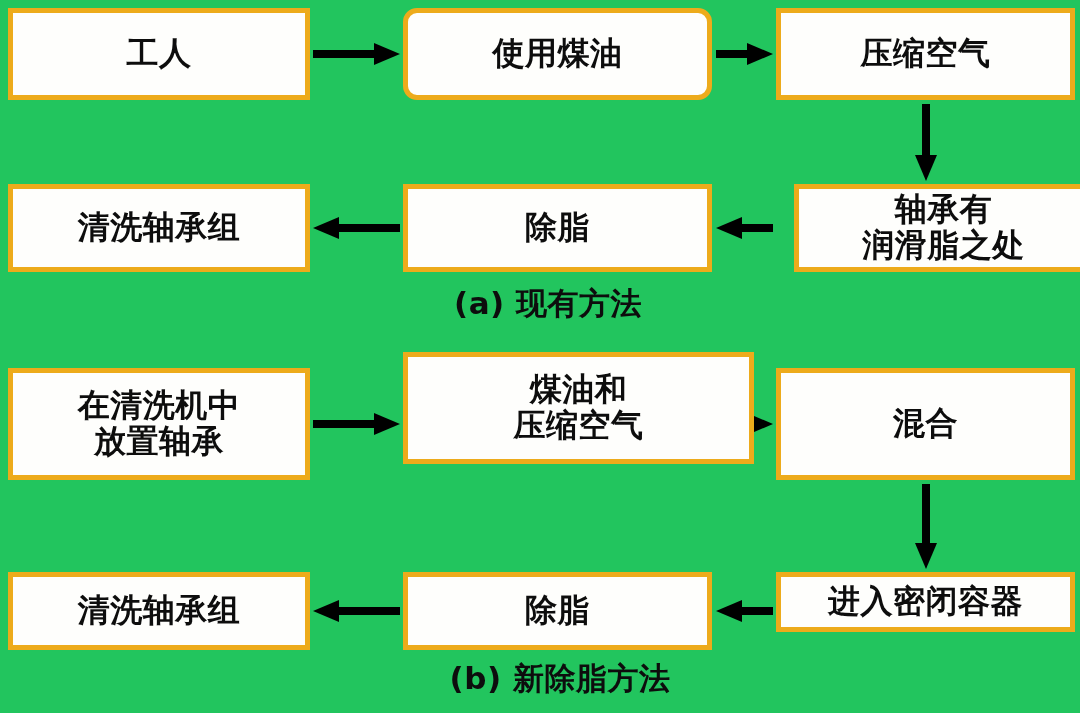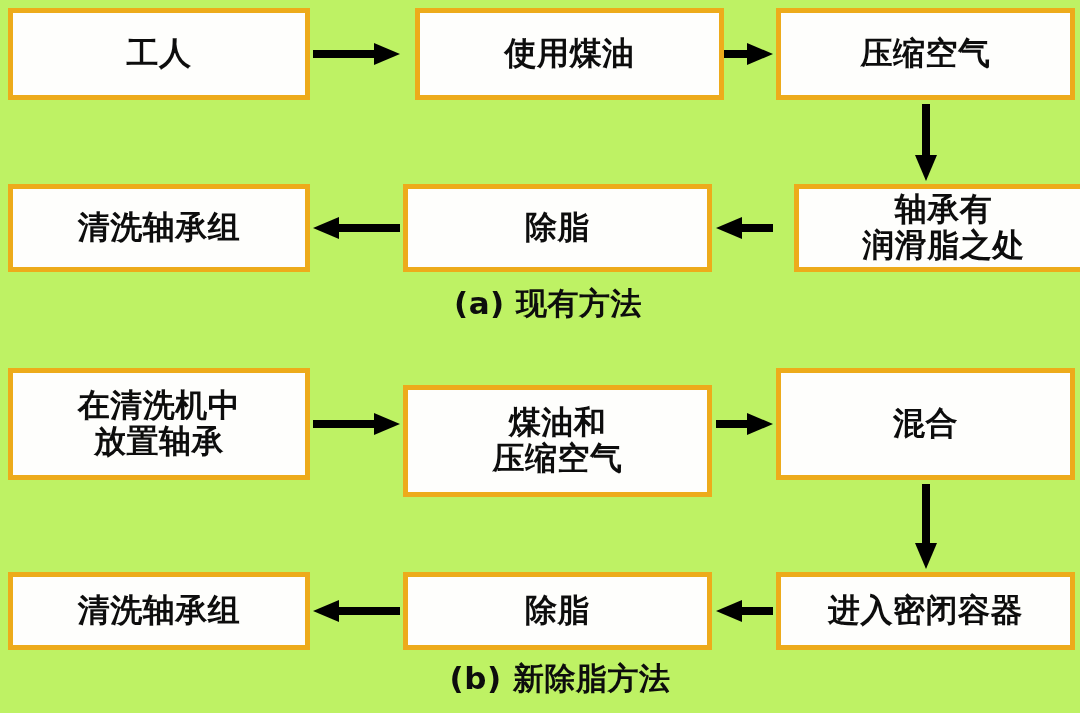--- a/index.html
+++ b/index.html
@@ -11,21 +11,21 @@
     width: 1080px;
     height: 713px;
     position: relative;
     font-family: "DejaVu Sans", "Liberation Sans", sans-serif;
     overflow: hidden;
   }
   #canvas {
     position: relative;
     width: 1080px;
     height: 713px;
-    background: #bef264;
+    background: #22c55e;
   }
 
   
   .node {
     position: absolute;
     box-sizing: border-box;
     border: 5px solid #EDAB1B;
     background: #FEFEFC;
     display: flex;
     align-items: center;
@@ -108,49 +108,49 @@
       </g>
       <g>
         <line x1="400" y1="611" x2="337" y2="611" stroke="#000000" stroke-width="8"></line>
         <polygon points="313,611 339,600 339,622" fill="#000000"></polygon>
       </g>
     </svg>
 
   <div class="node" style="left: 8px; top: 8px; width: 302px; height: 92px; border-color: rgb(237, 171, 27);">
     <span class="nodetext">工人</span>
   </div>
-  <div class="node" style="left: 415px; top: 8px; width: 309px; height: 92px; border-color: rgb(237, 171, 27);">
+  <div class="node" style="left: 403px; top: 8px; width: 309px; height: 92px; border-color: rgb(237, 171, 27); border-radius: 14px;">
     <span class="nodetext">使用煤油</span>
   </div>
   <div class="node" style="left: 776px; top: 8px; width: 299px; height: 92px; border-color: rgb(237, 171, 27);">
     <span class="nodetext">压缩空气</span>
   </div>
   <div class="node" style="left: 776px; top: 184px; width: 299px; height: 88px; border-color: rgb(237, 171, 27); margin-left: 18px;">
     <span class="nodetext">轴承有
 润滑脂之处</span>
   </div>
   <div class="node" style="left: 403px; top: 184px; width: 309px; height: 88px; border-color: rgb(237, 171, 27);">
     <span class="nodetext">除脂</span>
   </div>
   <div class="node" style="left: 8px; top: 184px; width: 302px; height: 88px; border-color: rgb(237, 171, 27);">
     <span class="nodetext">清洗轴承组</span>
   </div>
 
   <div class="node" style="left: 8px; top: 368px; width: 302px; height: 112px; border-color: rgb(237, 171, 27);">
     <span class="nodetext">在清洗机中
 放置轴承</span>
   </div>
-  <div class="node" style="left: 403px; top: 385px; width: 309px; height: 112px; border-color: rgb(237, 171, 27);">
+  <div class="node" style="left: 403px; top: 352px; width: 351px; height: 112px; border-color: rgb(237, 171, 27);">
     <span class="nodetext">煤油和
 压缩空气</span>
   </div>
   <div class="node" style="left: 776px; top: 368px; width: 299px; height: 112px; border-color: rgb(237, 171, 27); text-align: center;">
     <span class="nodetext">混合</span>
   </div>
-  <div class="node" style="left: 776px; top: 572px; width: 299px; height: 78px; border-color: rgb(237, 171, 27);">
+  <div class="node" style="left: 776px; top: 572px; width: 299px; height: 60px; border-color: rgb(237, 171, 27);">
     <span class="nodetext">进入密闭容器</span>
   </div>
   <div class="node" style="left: 403px; top: 572px; width: 309px; height: 78px; border-color: rgb(237, 171, 27);">
     <span class="nodetext">除脂</span>
   </div>
   <div class="node" style="left: 8px; top: 572px; width: 302px; height: 78px; border-color: rgb(237, 171, 27);">
     <span class="nodetext">清洗轴承组</span>
   </div>
 
   <div class="caption" id="cap-a" style="top: 283px; left: 0px; width: 1096px;">(a) 现有方法</div>

